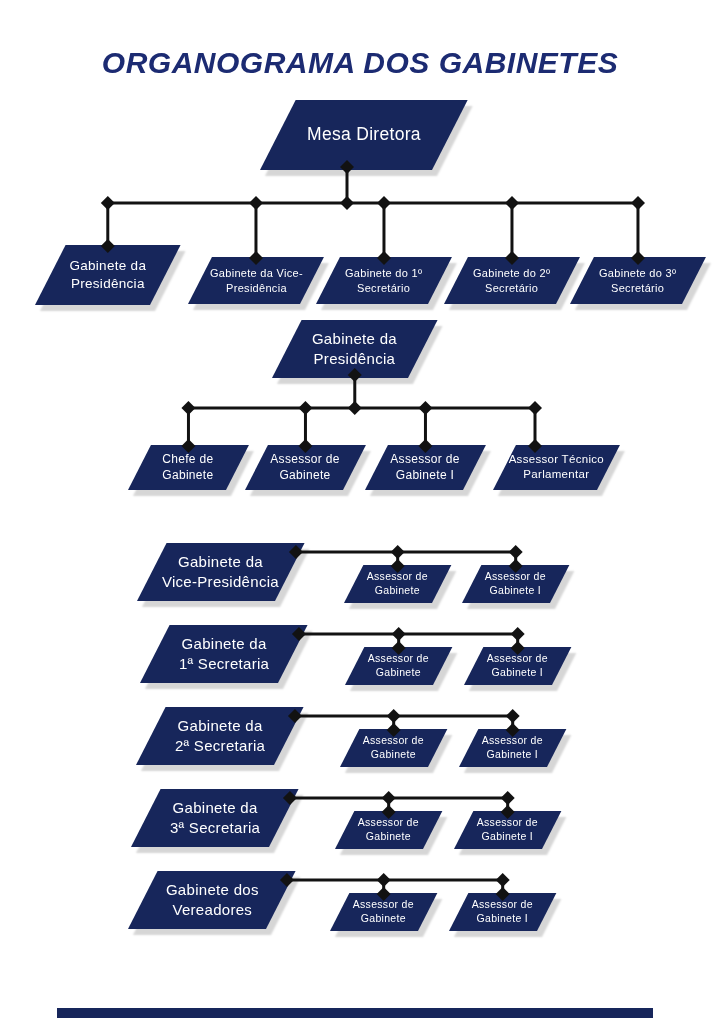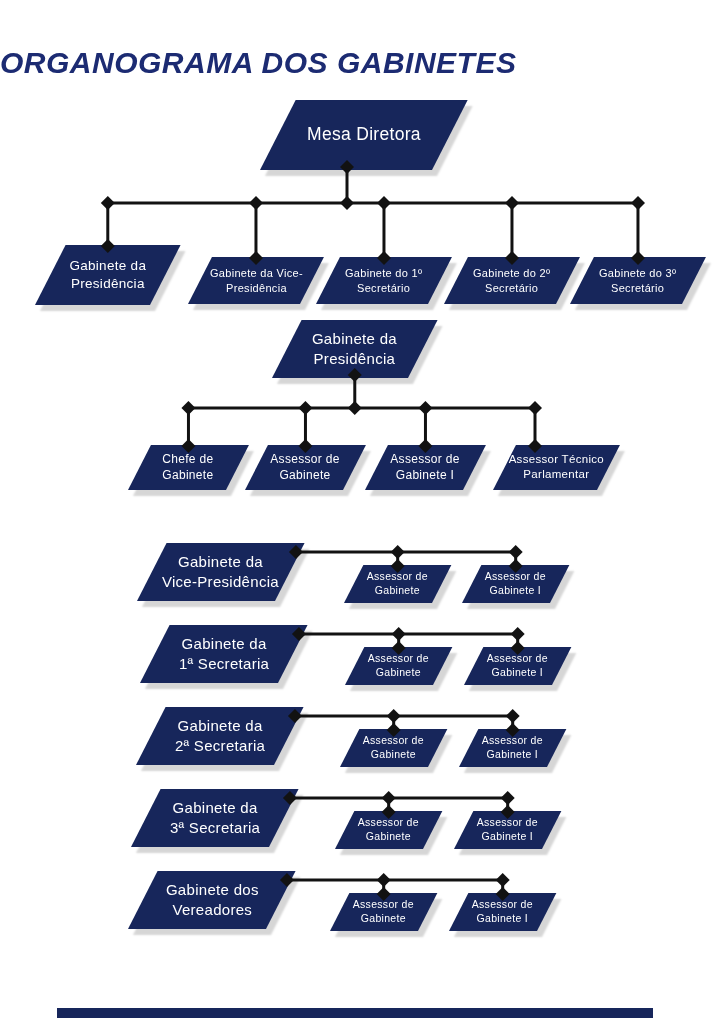--- a/index.html
+++ b/index.html
@@ -3,21 +3,21 @@
 <meta charset="utf-8">
 <style>
   html,body{margin:0;padding:0;}
   body{
     width:720px;height:1018px;position:relative;overflow:hidden;
     background:#ffffff;
     font-family:"Liberation Sans","DejaVu Sans",sans-serif;
   }
   #title{
     position:absolute;left:0;top:26px;width:720px;
-    font-size:30px;font-weight:800;font-style:italic;
+    text-align:center;font-size:30px;font-weight:800;font-style:italic;
     letter-spacing:0.5px;color:var(--title,#1C2B72);
   }
   .node{
     position:absolute;
     background:var(--navy,#17265B);
     transform:skewX(-27deg);
     transform-origin:0 100%;
     box-shadow:8px 6px 2px #d6d6d6;
     display:flex;align-items:center;justify-content:center;
   }

